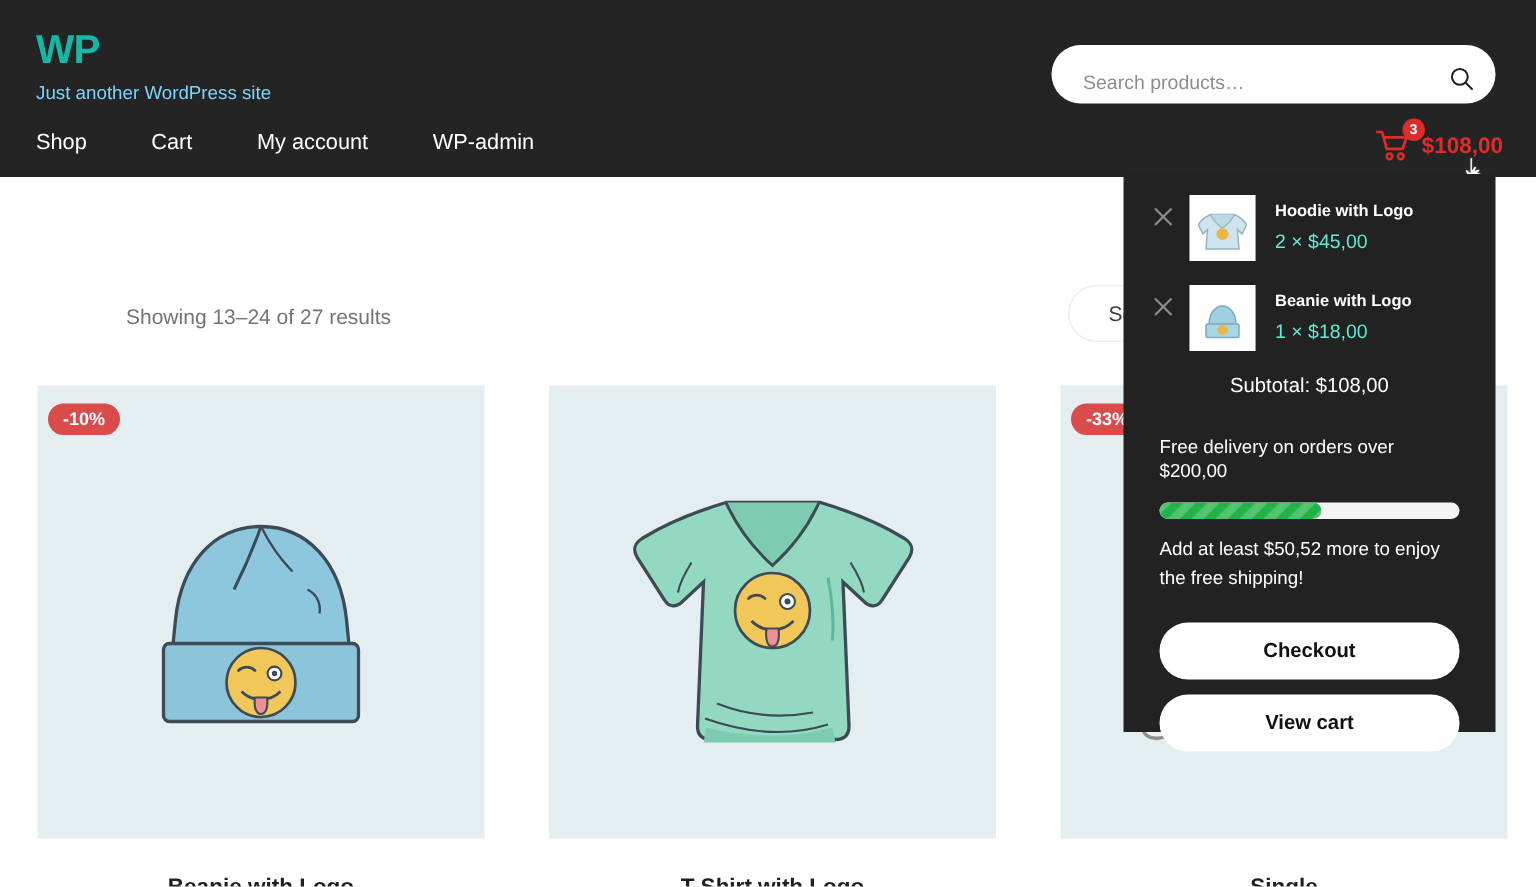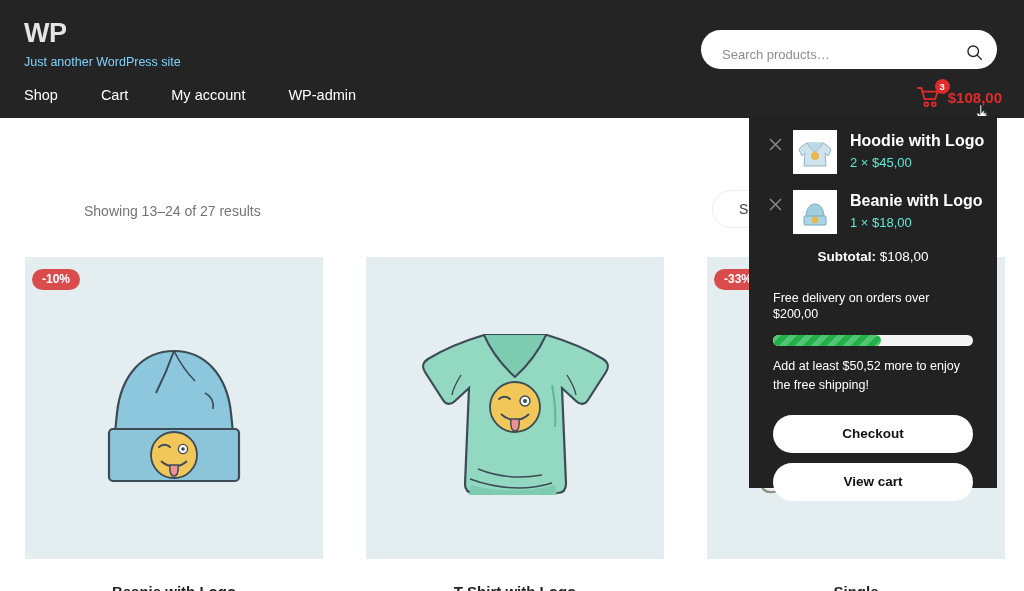--- a/index.html
+++ b/index.html
@@ -14,21 +14,21 @@
   }
 
   
   .site-header {
     position: absolute; top: 0; left: 0;
     width: 1024px; height: 118px;
     background: #242424;
   }
   .brand { position: absolute; left: 24px; top: 20px; }
   .brand-title {
-    color: #e5e5e5; font-size: 27px; font-weight: bold;
+    color: #14b8a6; font-size: 27px; font-weight: bold;
     letter-spacing: -0.5px; line-height: 1;
   }
   .brand-tagline {
     color: #7dd3fc; font-size: 12.5px; margin-top: 9px; line-height: 1;
   }
   .main-nav {
     position: absolute; left: 24px; top: 88px;
     display: flex; gap: 43px; align-items: center;
   }
   .nav-link {
@@ -127,30 +127,30 @@
   .remove-item {
     position: absolute; left: 19px; top: 7px;
     width: 15px; height: 15px; cursor: pointer;
   }
   .item-thumb {
     width: 44px; height: 44px; background: #ffffff; flex: 0 0 44px;
     position: relative; overflow: hidden; margin-right: 13px;
   }
   .item-text { padding-top: 1px; }
   .item-name {
-    color: #ffffff; font-size: 16px; font-weight: bold;
+    color: #ffffff; font-size: 11px; font-weight: bold;
     line-height: 1.25; white-space: nowrap;
   }
   .item-qty { color: #5eead4; font-size: 13px; margin-top: 5px; line-height: 1; }
 
   .mini-cart-subtotal {
     color: #ffffff; font-size: 13.5px; text-align: center;
     margin: 16px 0 0; line-height: 1;
   }
-  .mini-cart-subtotal .label { font-weight: bold; text-align: center; }
+  .mini-cart-subtotal .label { font-weight: normal; text-align: center; }
 
   .free-shipping { padding: 26px 24px 0; }
   .fs-notice { color: #ffffff; font-size: 12.5px; line-height: 1.35; }
   .fs-bar {
     position: relative; margin: 12px 0 11px;
     height: 11px; border-radius: 6px; background: #f4f4f4; overflow: hidden;
   }
   .fs-bar-fill {
     position: absolute; left: 0; top: 0; bottom: 0;
     border-radius: 6px;

